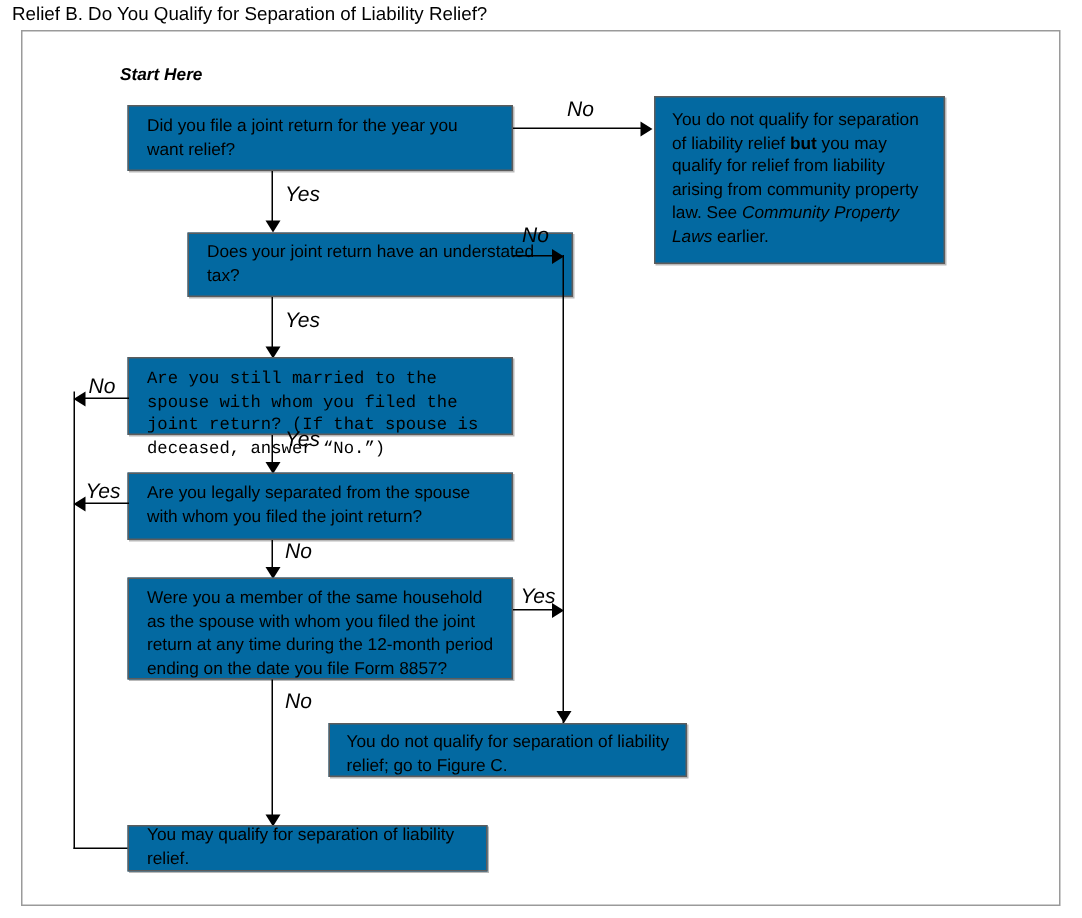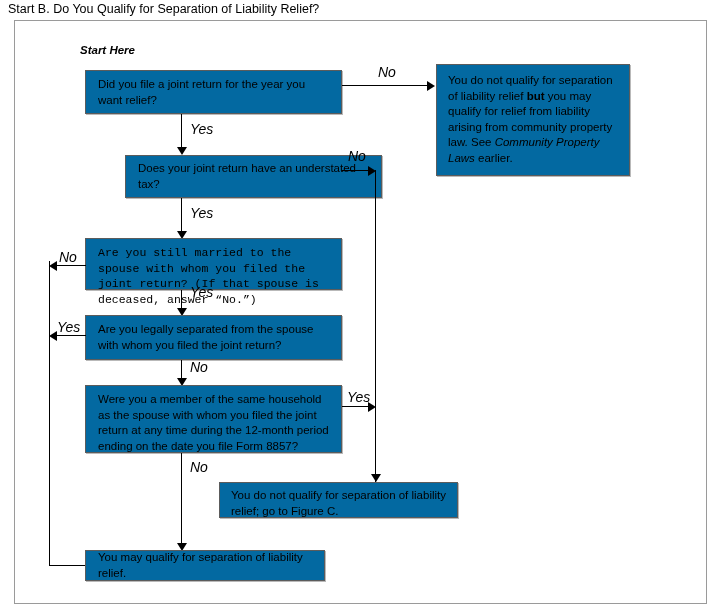--- a/index.html
+++ b/index.html
@@ -78,21 +78,21 @@
 
   .arw { position: absolute; width: 0; height: 0; }
   .arw-d { border-left: 5px solid transparent; border-right: 5px solid transparent; border-top: 8px solid #000; }
   .arw-r { border-top: 5px solid transparent; border-bottom: 5px solid transparent; border-left: 8px solid #000; }
   .arw-l { border-top: 5px solid transparent; border-bottom: 5px solid transparent; border-right: 8px solid #000; }
 </style>
 </head>
 <body>
 
 <div id="figure-title">
-  <span class="lbl">Start B.</span>
+  <span class="lbl">Relief B.</span>
   <span class="ttl">Do You Qualify for Separation of Liability Relief?</span>
 </div>
 
 <div id="figure-frame"></div>
 
 <div id="flow-canvas">
 
   <div class="start-label" style="left:80px; top:44px;">Start Here</div>
 
   <div class="fbox" style="left:85px; top:70px; width:257px; height:44px;">

